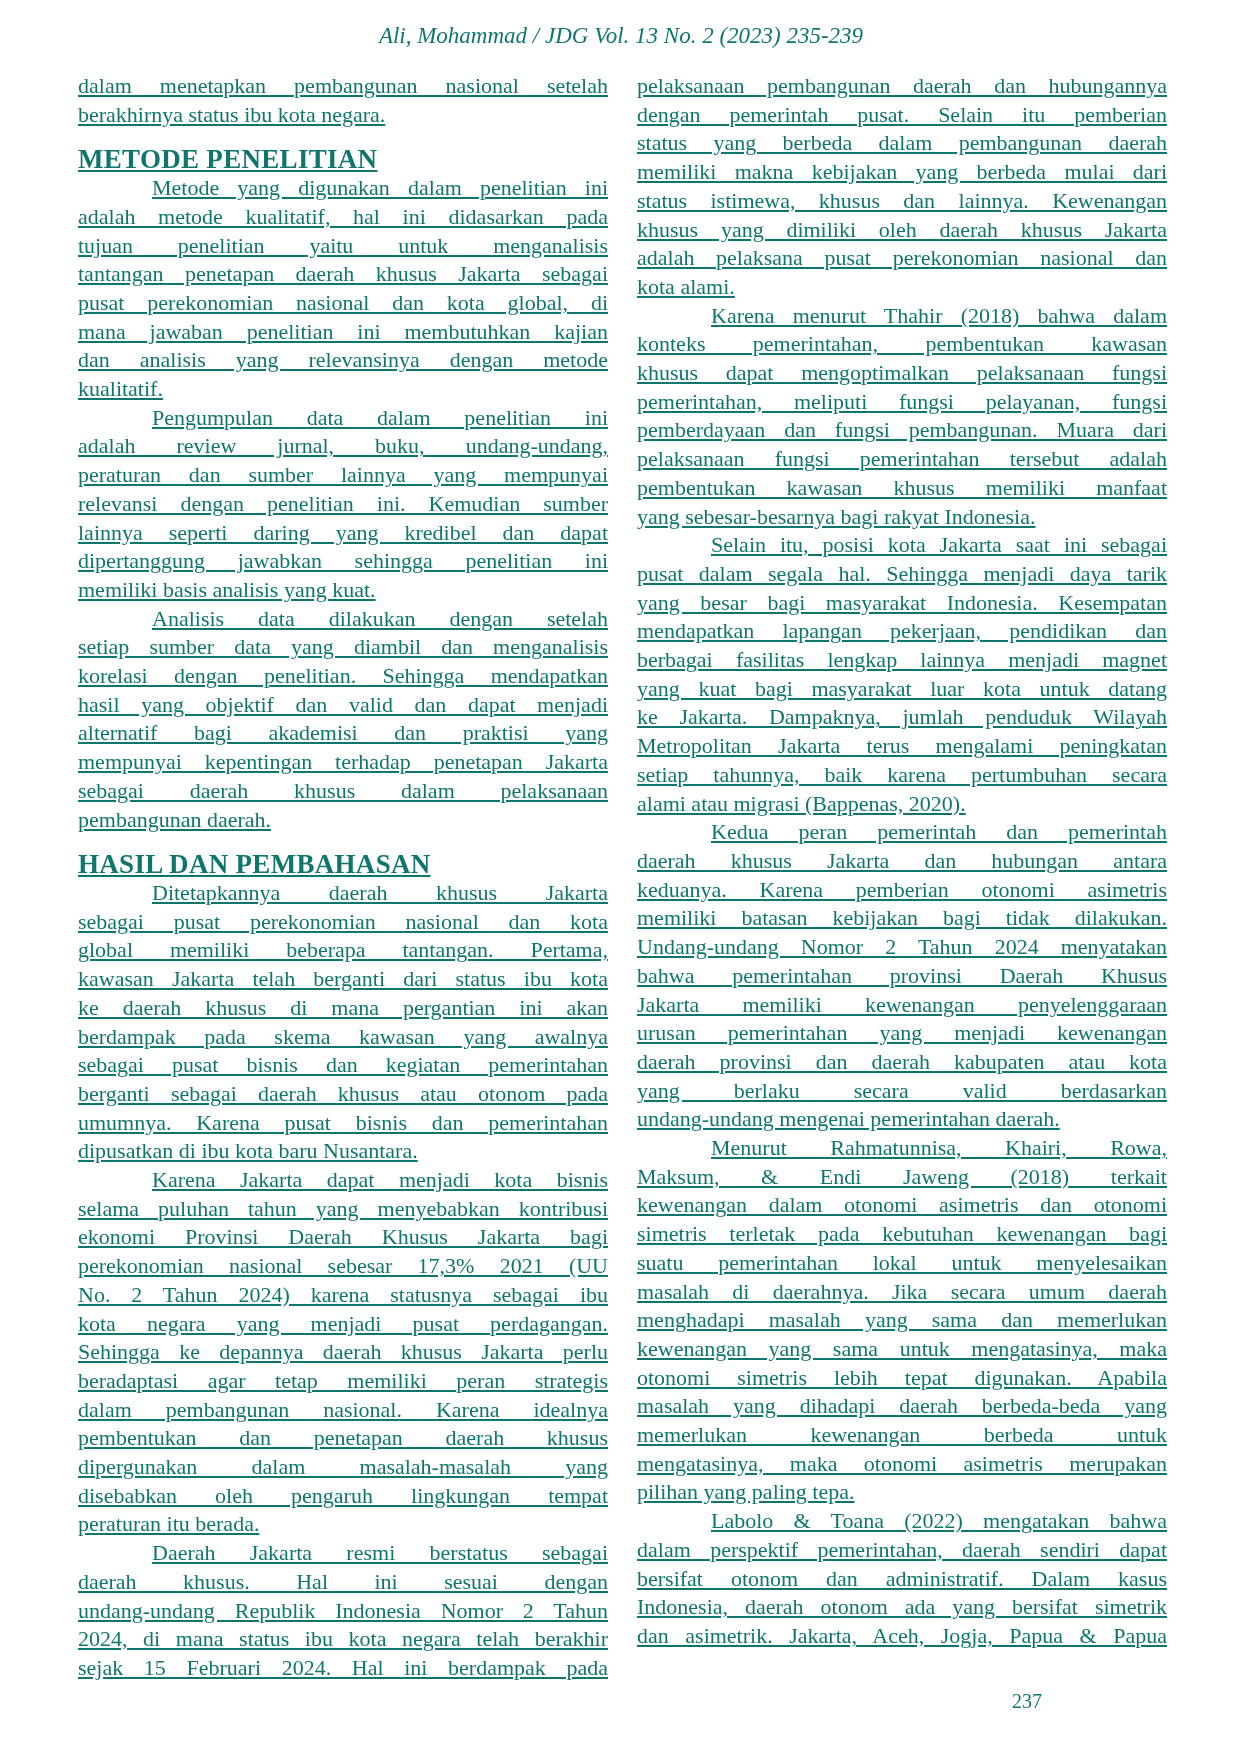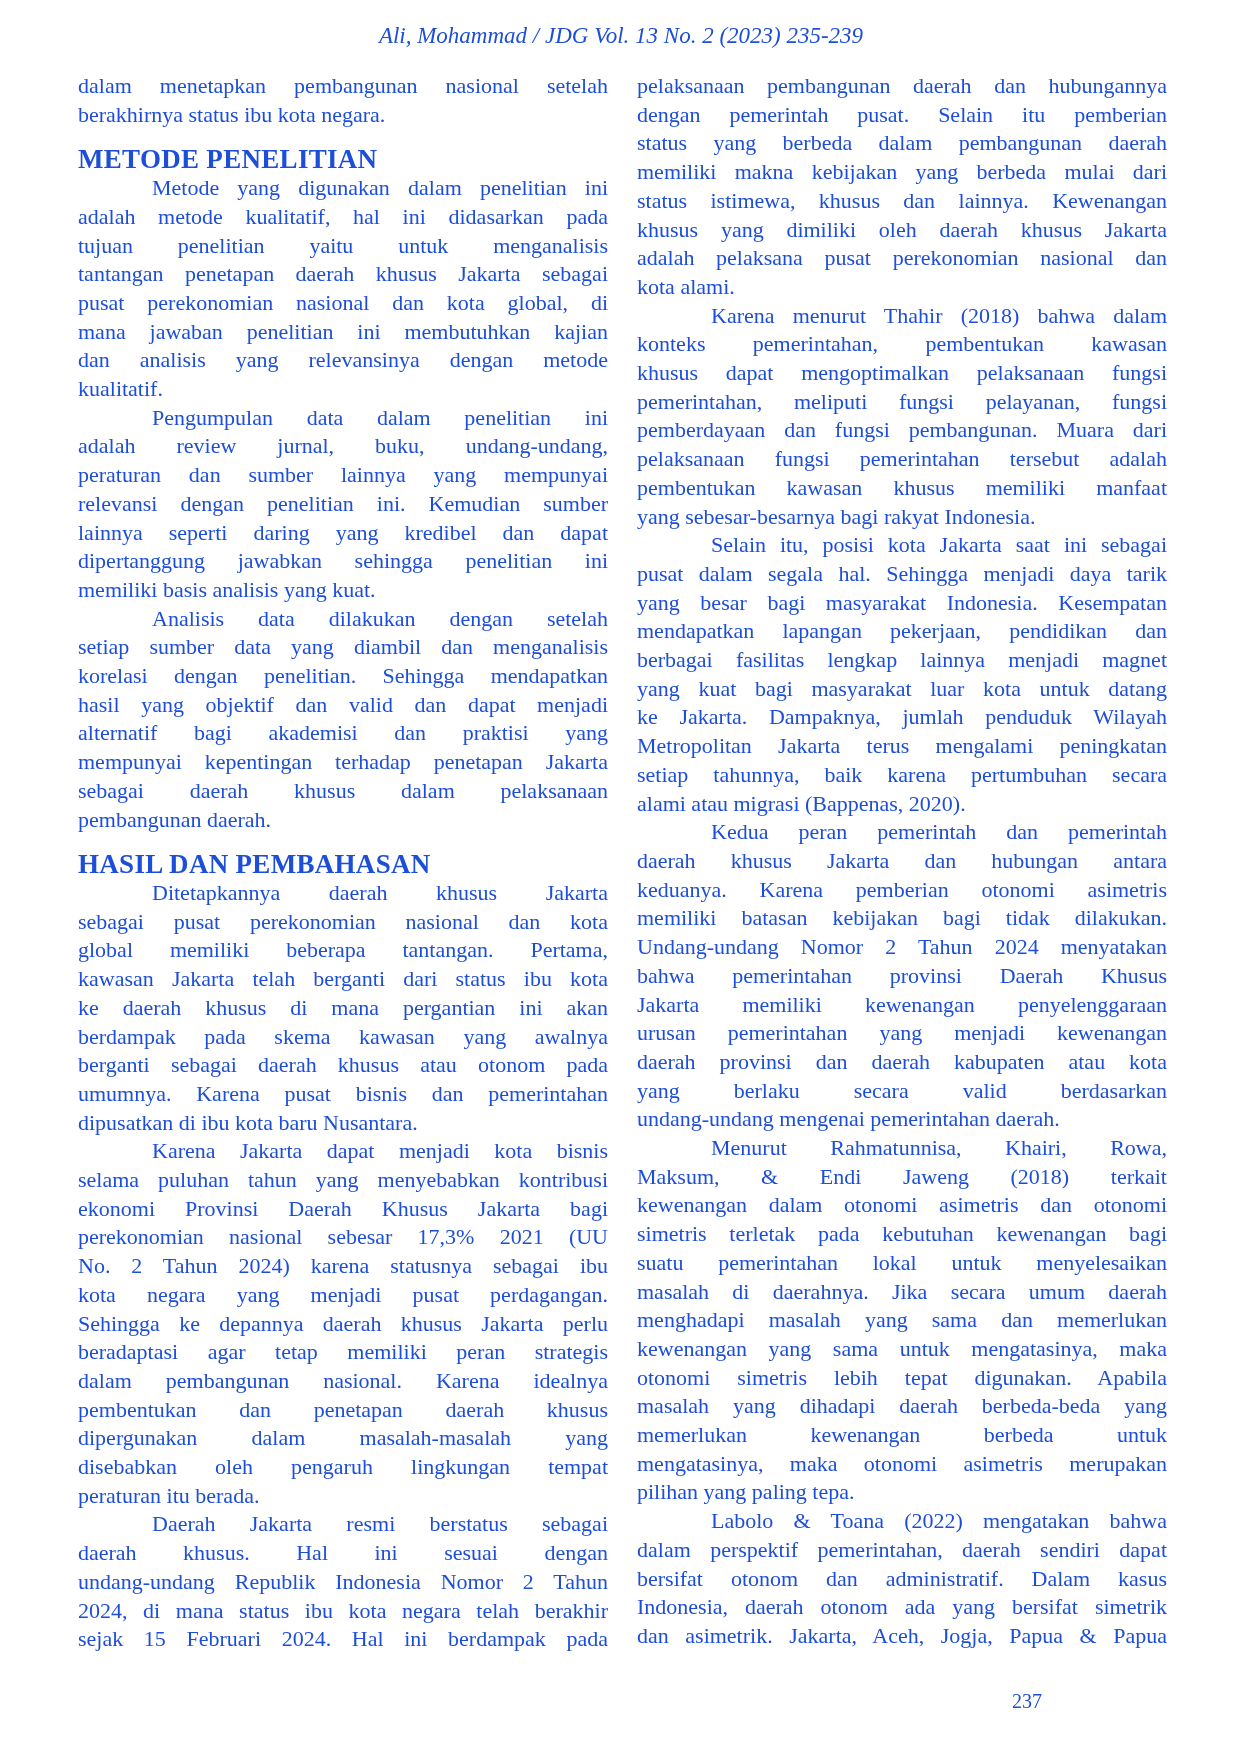--- a/index.html
+++ b/index.html
@@ -5,21 +5,21 @@
   html, body {
     margin: 0;
     padding: 0;
     background: #ffffff;
   }
   .page {
     position: relative;
     width: 1242px;
     height: 1754px;
     background: #ffffff;
-    color: #1d4ed8;
+    color: #0f766e;
     font-family: "Liberation Serif", serif;
     overflow: hidden;
   }
   .running-head {
     position: absolute;
     top: 22px;
     left: 0;
     width: 100%;
     text-align: center;
     font-style: italic;
@@ -29,20 +29,21 @@
   .columns {
     position: absolute;
     top: 72px;
     left: 78px;
     width: 1089px;
     display: flex;
     gap: 29px;
   }
   .column {
     width: 530px;
+    text-decoration: underline;
   }
   .para, .heading { margin: 0; padding: 0; }
   .line {
     font-size: 22px;
     line-height: 28.7px;
     text-align: justify;
     text-align-last: justify;
     white-space: normal;
   }
   .line.lastline {
@@ -113,20 +114,21 @@
         <div class="heading">
           <div class="line lastline">HASIL DAN PEMBAHASAN</div>
         </div>
         <div class="para">
           <div class="line indent">Ditetapkannya daerah khusus Jakarta</div>
           <div class="line">sebagai pusat perekonomian nasional dan kota</div>
           <div class="line">global memiliki beberapa tantangan. Pertama,</div>
           <div class="line">kawasan Jakarta telah berganti dari status ibu kota</div>
           <div class="line">ke daerah khusus di mana pergantian ini akan</div>
           <div class="line">berdampak pada skema kawasan yang awalnya</div>
+          <div class="line">sebagai pusat bisnis dan kegiatan pemerintahan</div>
           <div class="line">berganti sebagai daerah khusus atau otonom pada</div>
           <div class="line">umumnya. Karena pusat bisnis dan pemerintahan</div>
           <div class="line lastline">dipusatkan di ibu kota baru Nusantara.</div>
         </div>
         <div class="para">
           <div class="line indent">Karena  Jakarta dapat menjadi kota bisnis</div>
           <div class="line">selama puluhan tahun yang menyebabkan kontribusi</div>
           <div class="line">ekonomi Provinsi Daerah Khusus Jakarta bagi</div>
           <div class="line">perekonomian nasional sebesar 17,3% 2021 (UU</div>
           <div class="line">No. 2 Tahun 2024) karena statusnya sebagai ibu</div>

